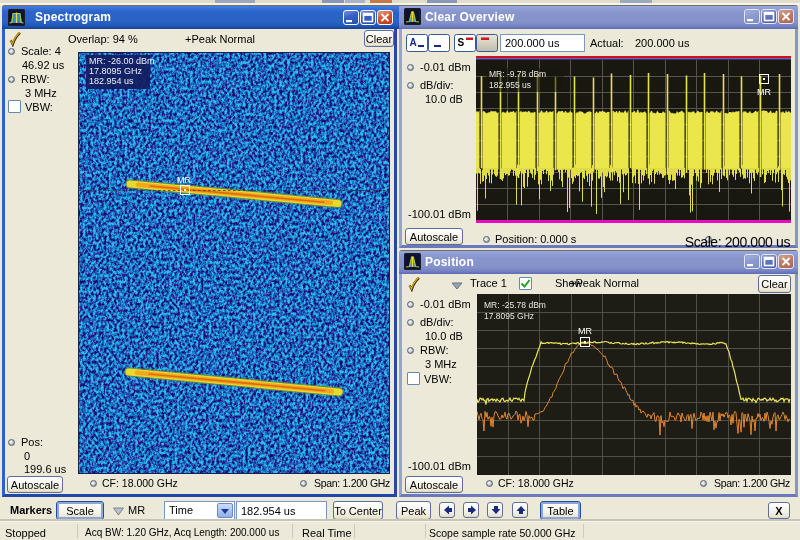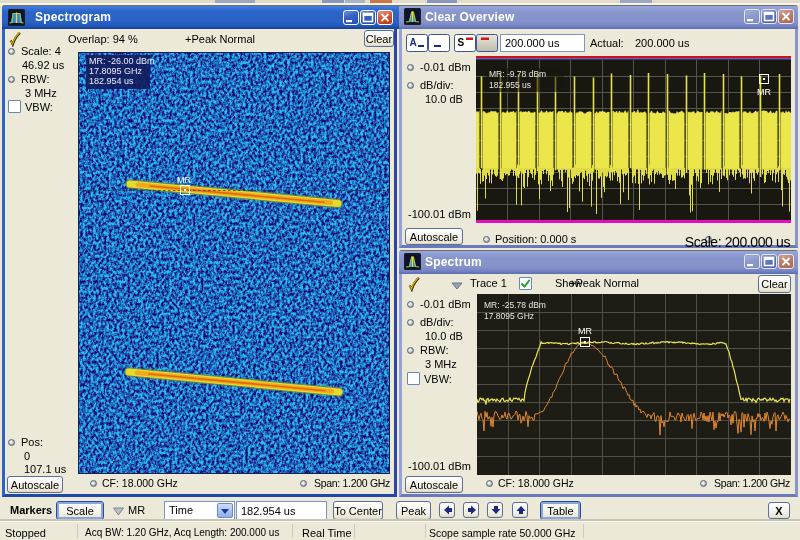--- a/index.html
+++ b/index.html
@@ -69,21 +69,21 @@
 <div class="lbl" style="left:21px;top:45px">Scale: 4</div>
 <div class="lbl" style="left:22px;top:59px">46.92 us</div>
 <div class="bul" style="left:8px;top:76px"></div>
 <div class="lbl" style="left:21px;top:73px">RBW:</div>
 <div class="lbl" style="left:25px;top:87px">3 MHz</div>
 <div class="cb" style="left:8px;top:100px"></div>
 <div class="lbl" style="left:25px;top:101px">VBW:</div>
 <div class="bul" style="left:8px;top:439px"></div>
 <div class="lbl" style="left:21px;top:436px">Pos:</div>
 <div class="lbl" style="left:24px;top:450px">0</div>
-<div class="lbl" style="left:24px;top:463px">107.1 us</div>
+<div class="lbl" style="left:24px;top:463px">199.6 us</div>
 <div class="xpb" style="left:7px;top:476px;width:56px;height:17px;font-size:11px;">Autoscale</div>
 <div class="bul" style="left:90px;top:480px"></div>
 <div class="lbl" style="left:102px;top:477px;font-size:10.5px">CF: 18.000 GHz</div>
 <div class="bul" style="left:300px;top:480px"></div>
 <div class="lbl" style="right:410px;top:477px;font-size:10.5px;letter-spacing:-0.3px">Span: 1.200 GHz</div>
 <svg class="abs" style="left:78px;top:52px" width="312" height="422" viewBox="0 0 312 422">
 <defs>
 <filter id="bn" x="0" y="0" width="100%" height="100%" color-interpolation-filters="sRGB">
 <feTurbulence type="fractalNoise" baseFrequency="0.38 0.31" numOctaves="3" seed="9" stitchTiles="stitch"></feTurbulence>
 <feColorMatrix type="matrix" values="2.4 0 0 0 -0.7  2.4 0 0 0 -0.7  2.4 0 0 0 -0.7  0 0 0 0 1"></feColorMatrix>
@@ -214,21 +214,21 @@
 </svg>
 <div class="win" style="left:399px;top:250px;width:399px;height:247px;background:#ece9d8;border:3px solid;border-color:#96a2d4 #8894c8 #6a78bc #96a2d4;border-top:none"></div>
 <div class="tbar inact" style="left:399px;top:250px;width:399px">
 <div class="pic" style="left:5px;top:3px"><svg width="17" height="17" viewBox="0 0 17 17">
         <rect width="17" height="17" rx="1.5" fill="#1c1c20"></rect>
         <rect x="1.5" y="1.5" width="14" height="14" fill="#0c1034"></rect>
         <polygon points="5,14 7.6,4 9.4,4 12,14" fill="#2e86d8"></polygon>
         <polyline points="2,14 5.5,13.5 7.6,4 9.4,4 11.5,13.5 15,14" fill="none" stroke="#a2cc30" stroke-width="1.2"></polyline>
         <line x1="8.5" y1="3.5" x2="8.5" y2="14" stroke="#f4d830" stroke-width="1.3"></line>
       </svg></div>
-<div class="ttl" style="left:26px">Spectrum</div>
+<div class="ttl" style="left:26px">Position</div>
 <div class="tbt" style="left:345px;top:4px;background:linear-gradient(160deg,#a4b2dc 0%,#8b9acc 50%,#8190c4 100%);border-color:#e8e8f4">
       <svg width="14" height="13">
         <rect x="2" y="9" width="6" height="2.2" fill="#fff"></rect>
       </svg>
     </div>
     <div class="tbt" style="left:362px;top:4px;background:linear-gradient(160deg,#93a5dc 0%,#5f74bc 50%,#5066b4 100%);border-color:#e8e8f4">
       <svg width="14" height="13">
         <rect x="2.5" y="2.5" width="9" height="8" fill="none" stroke="#fff" stroke-width="1.6"></rect>
         <rect x="2.5" y="2.5" width="9" height="2.4" fill="#fff"></rect>
       </svg>

